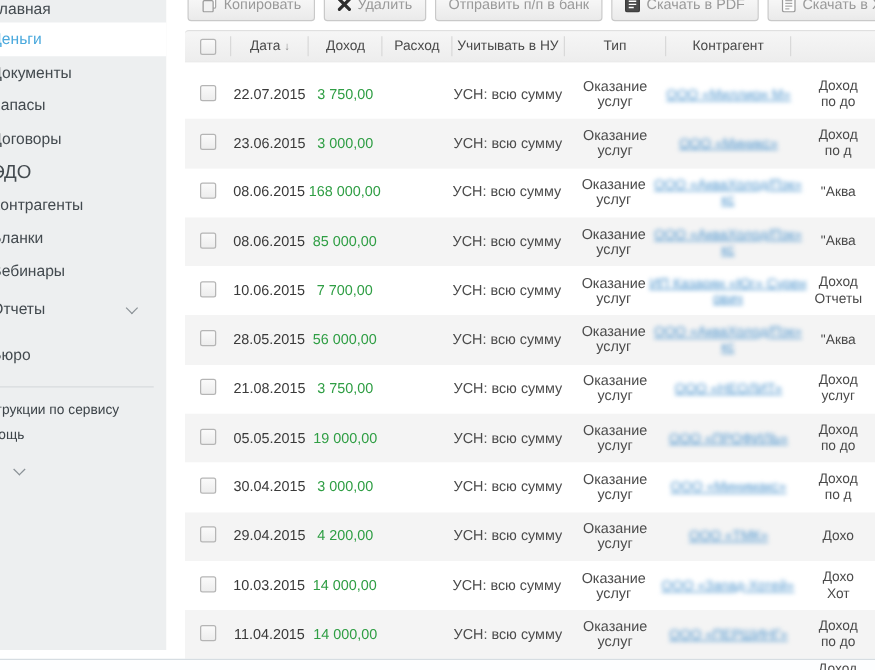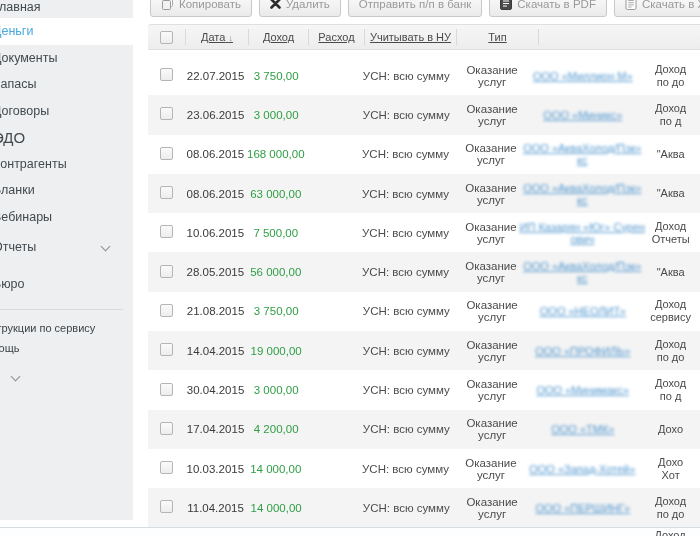--- a/index.html
+++ b/index.html
@@ -35,21 +35,21 @@
     background:linear-gradient(#fdfdfd,#eaeaea); font-size:11.5px; color:#9a9a9a;
     cursor:pointer; flex:0 0 auto; }
   .tb-btn svg { display:block; }
 
   
   .thead { position:absolute; left:148px; top:24px; width:560px; height:26px;
     display:flex; align-items:center; background:linear-gradient(#f6f6f6,#ededed);
     border:1px solid #e0e0e0; border-left:none; border-radius:3px 0 0 0;
     font-size:11px; color:#4a4a4a; }
   .thead .hc { text-align:center; border-left:1px solid #d9d9d9; height:16px;
-    line-height:16px; overflow:hidden;text-decoration:underline; }
+    line-height:16px; overflow:hidden; }
   .thead .hc:first-child { border-left:none; }
   .sort-arrow { font-size:9px; color:#8a8a8a; }
   .c0{width:37px;} .c1{width:63px;} .c2{width:60px;} .c3{width:56px;}
   .c4{width:92px;} .c5{width:82px;} .c6{width:102px;} .c7{width:76px;}
 
   .tbody { position:absolute; left:148px; top:56px; width:560px; }
   .trow { display:flex; align-items:center; height:39.3px; background:#fff; }
   .trow.alt { background:#f4f4f4; }
   .cell { text-align:center; font-size:11.5px; color:#4c4c4c; overflow:visible; }
   .cell.date { color:#3a3a3a; }
@@ -170,20 +170,23 @@
     </div>
     <div class="hc c3">
       <span>Расход</span>
     </div>
     <div class="hc c4">
       <span>Учитывать в НУ</span>
     </div>
     <div class="hc c5">
       <span>Тип</span>
     </div>
+    <div class="hc c6">
+      <span>Контрагент</span>
+    </div>
     <div class="hc c7">
       <span></span>
     </div>
   </div>
 
   <div class="tbody">
       <div class="trow">
       <div class="cell c0">
         <span class="checkbox"></span>
       </div>
@@ -235,39 +238,39 @@
       <div class="cell c7 desc">
         <span>"Аква</span>
         <span></span>
       </div>
     </div>
       <div class="trow alt">
       <div class="cell c0">
         <span class="checkbox"></span>
       </div>
       <div class="cell c1 date">08.06.2015</div>
-      <div class="cell c2 income">63 000,00</div>
+      <div class="cell c2 income">85 000,00</div>
       <div class="cell c3"></div>
       <div class="cell c4">УСН: всю сумму</div>
       <div class="cell c5">Оказание услуг</div>
       <div class="cell c6 cp">
         <a>ООО «АкваХолод/Пэк»</a>
         <a>кс</a>
       </div>
       <div class="cell c7 desc">
         <span>"Аква</span>
         <span></span>
       </div>
     </div>
       <div class="trow">
       <div class="cell c0">
         <span class="checkbox"></span>
       </div>
       <div class="cell c1 date">10.06.2015</div>
-      <div class="cell c2 income">7 500,00</div>
+      <div class="cell c2 income">7 700,00</div>
       <div class="cell c3"></div>
       <div class="cell c4">УСН: всю сумму</div>
       <div class="cell c5">Оказание услуг</div>
       <div class="cell c6 cp">
         <a>ИП Казарян «Юг» Сурен</a>
         <a>ович</a>
       </div>
       <div class="cell c7 desc">
         <span>Доход</span>
         <span>Отчеты</span>
@@ -299,28 +302,28 @@
       <div class="cell c2 income">3 750,00</div>
       <div class="cell c3"></div>
       <div class="cell c4">УСН: всю сумму</div>
       <div class="cell c5">Оказание услуг</div>
       <div class="cell c6 cp">
         <a>ООО «НЕОЛИТ»</a>
         <a></a>
       </div>
       <div class="cell c7 desc">
         <span>Доход</span>
-        <span>сервису</span>
-      </div>
-    </div>
-      <div class="trow alt">
-      <div class="cell c0">
-        <span class="checkbox"></span>
-      </div>
-      <div class="cell c1 date">14.04.2015</div>
+        <span>услуг</span>
+      </div>
+    </div>
+      <div class="trow alt">
+      <div class="cell c0">
+        <span class="checkbox"></span>
+      </div>
+      <div class="cell c1 date">05.05.2015</div>
       <div class="cell c2 income">19 000,00</div>
       <div class="cell c3"></div>
       <div class="cell c4">УСН: всю сумму</div>
       <div class="cell c5">Оказание услуг</div>
       <div class="cell c6 cp">
         <a>ООО «ПРОФИЛЬ»</a>
         <a></a>
       </div>
       <div class="cell c7 desc">
         <span>Доход</span>
@@ -342,21 +345,21 @@
       </div>
       <div class="cell c7 desc">
         <span>Доход</span>
         <span>по д</span>
       </div>
     </div>
       <div class="trow alt">
       <div class="cell c0">
         <span class="checkbox"></span>
       </div>
-      <div class="cell c1 date">17.04.2015</div>
+      <div class="cell c1 date">29.04.2015</div>
       <div class="cell c2 income">4 200,00</div>
       <div class="cell c3"></div>
       <div class="cell c4">УСН: всю сумму</div>
       <div class="cell c5">Оказание услуг</div>
       <div class="cell c6 cp">
         <a>ООО «ТМК»</a>
         <a></a>
       </div>
       <div class="cell c7 desc">
         <span>Дохо</span>

